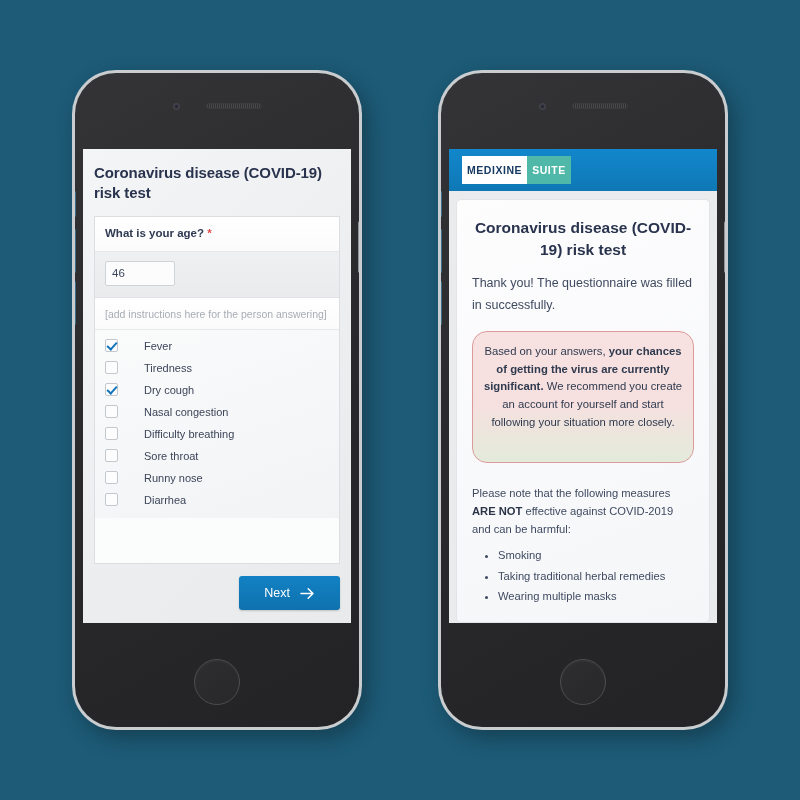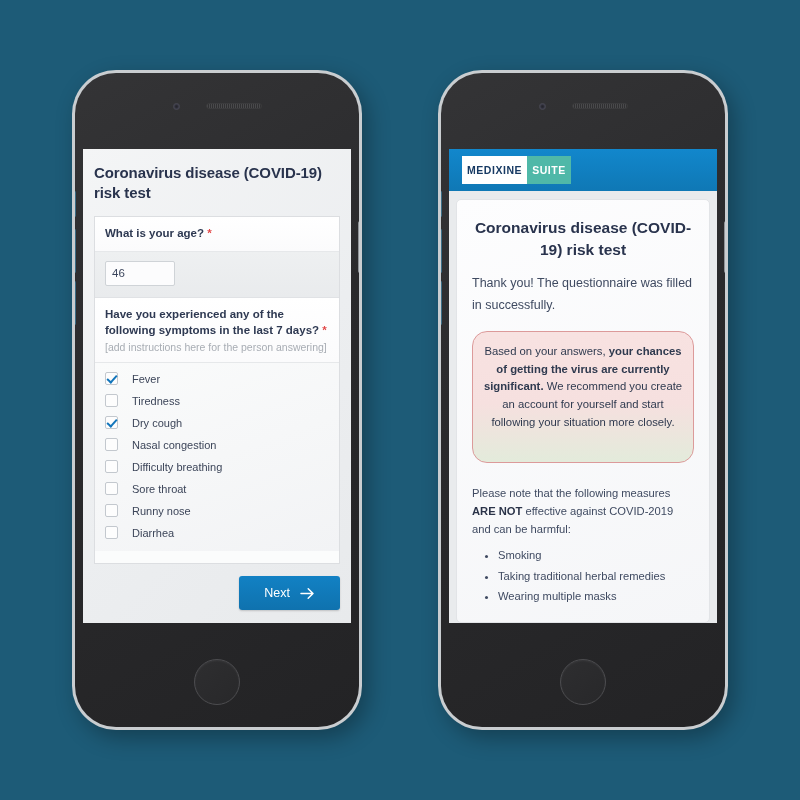--- a/index.html
+++ b/index.html
@@ -164,21 +164,21 @@
     display: flex;
     align-items: center;
   }
   .opt-list {
     padding: 5px 10px 7px 10px;
     background: linear-gradient(160deg,#fafbfb 0%,#f2f3f5 100%);
   }
   .opt {
     display: flex;
     align-items: center;
-    gap: 14px;
+    gap: 26px;
     height: 22px;
   }
   .cb {
     width: 13px; height: 13px;
     border: 1px solid #c3c8ce;
     background: #fdfdfd;
     border-radius: 2px;
     flex: none;
     position: relative;
   }
@@ -354,24 +354,20 @@
             <div class="q-label">
               <span>What is your age?</span>
               <span class="req">*</span>
             </div>
           </div>
           <div class="q-input-row">
             <div class="q-input">46</div>
           </div>
 
           <div class="q-block-head">
-            <div class="q-label">
-              <span>Have you experienced any of the following symptoms in the last 7 days?</span>
-              <span class="req">*</span>
-            </div>
             <div class="q-hint">[add instructions here for the person answering]</div>
           </div>
 
           <div class="opt-list">
             <label class="opt">
               <span class="cb checked"></span>
               <span class="opt-label">Fever</span>
             </label>
             <label class="opt">
               <span class="cb"></span>

